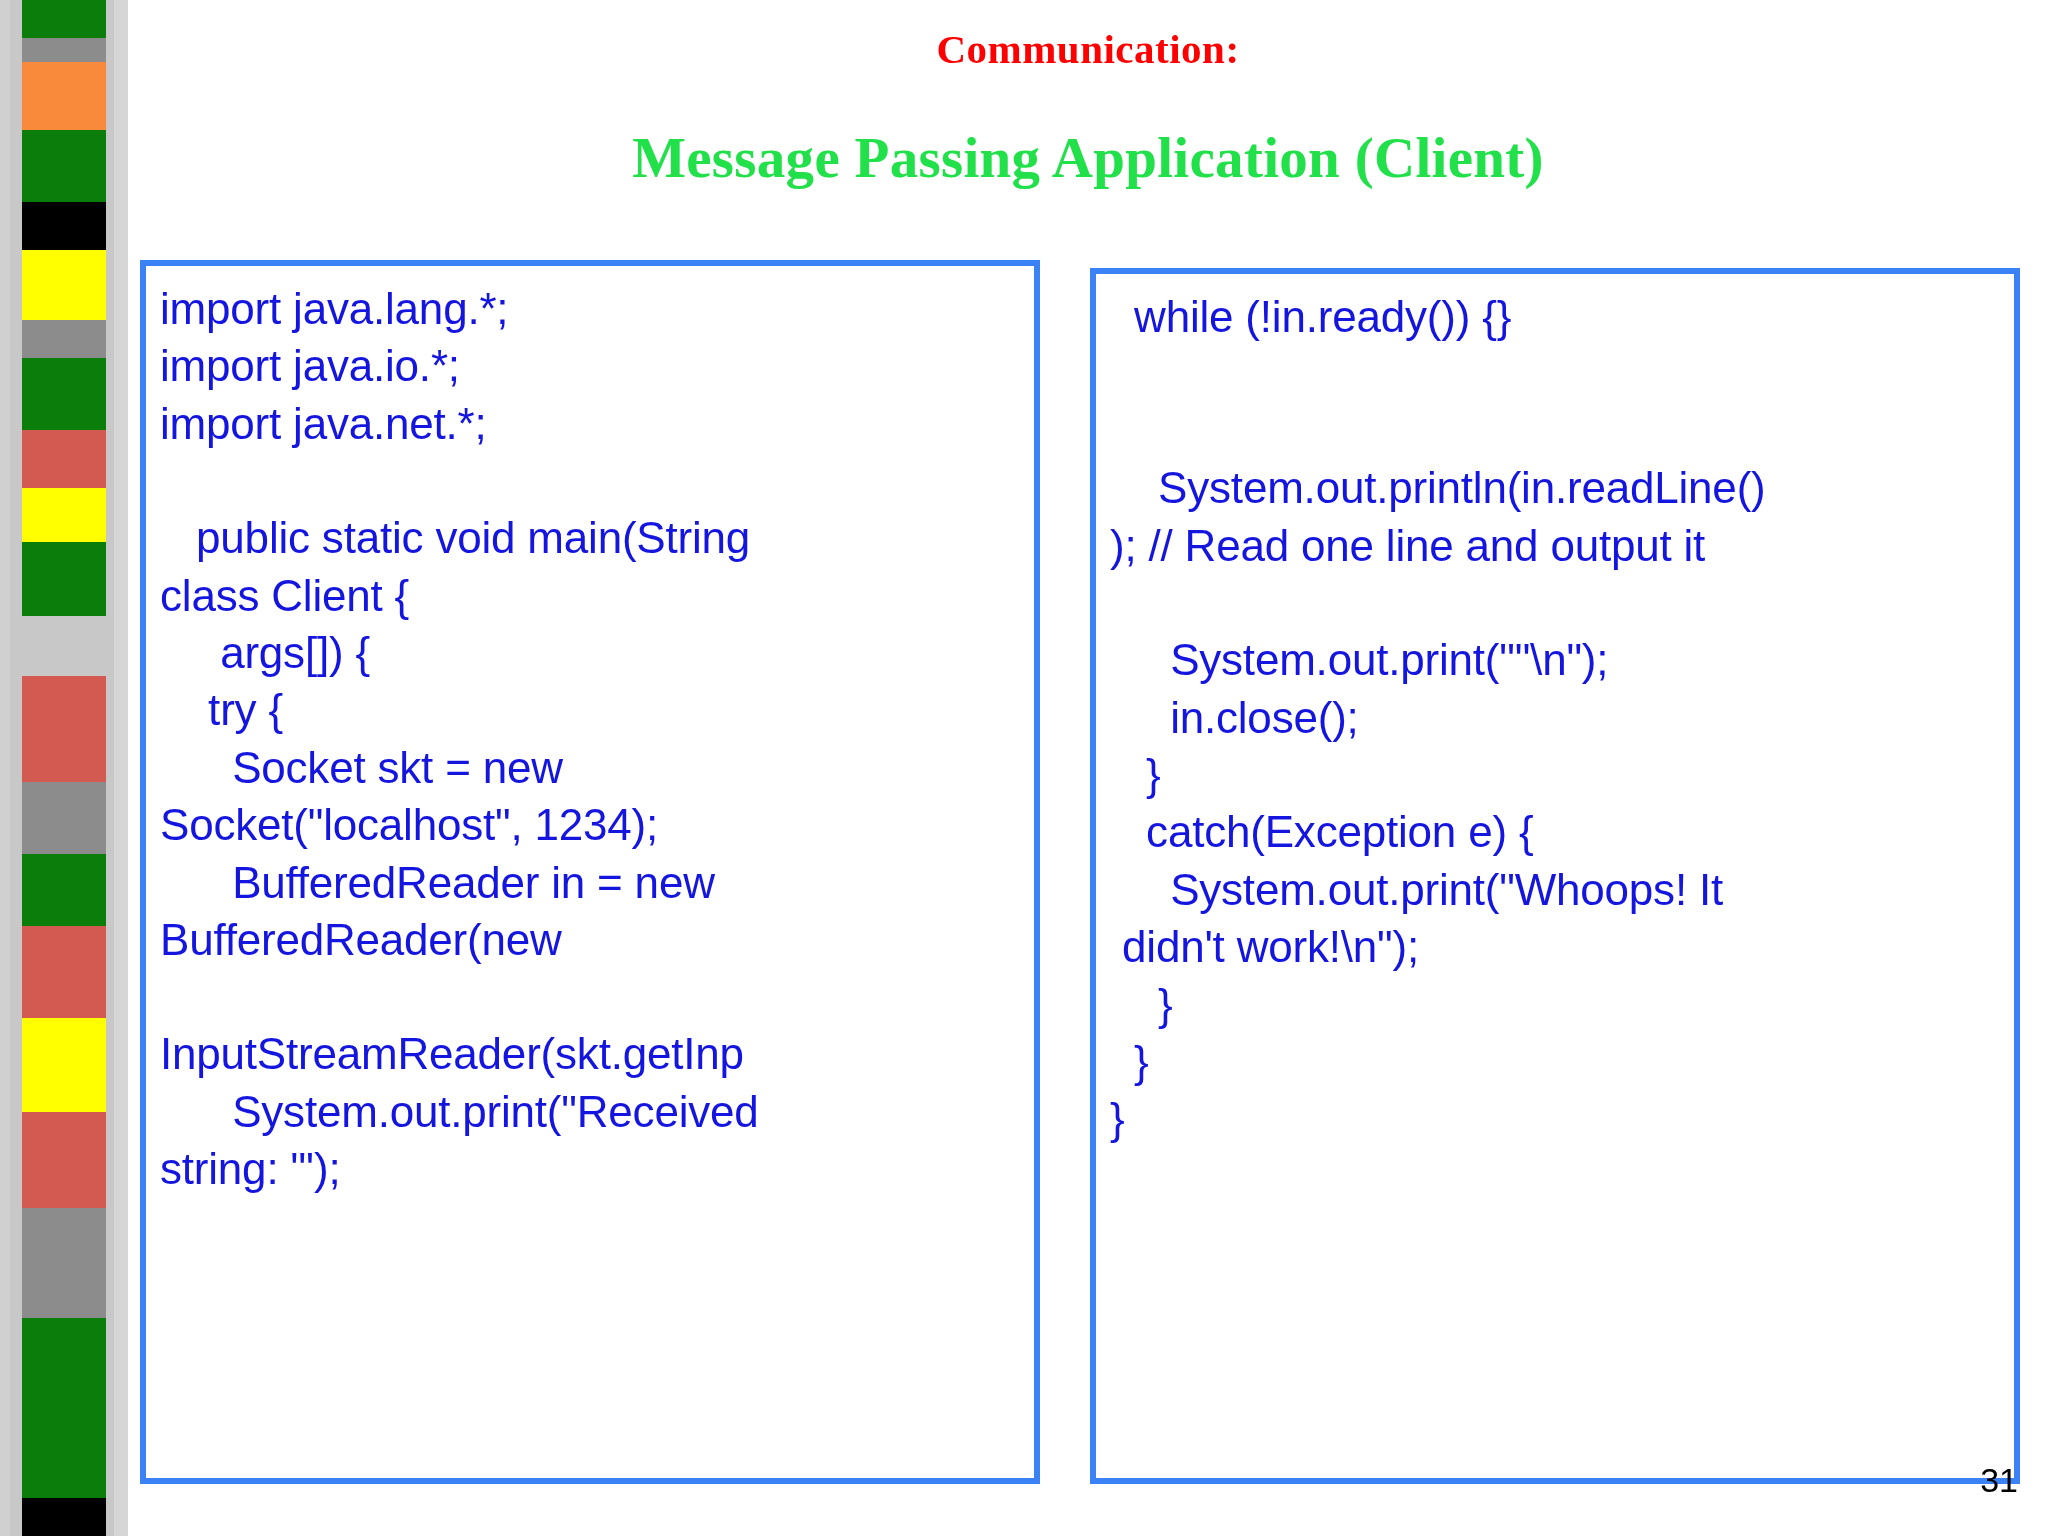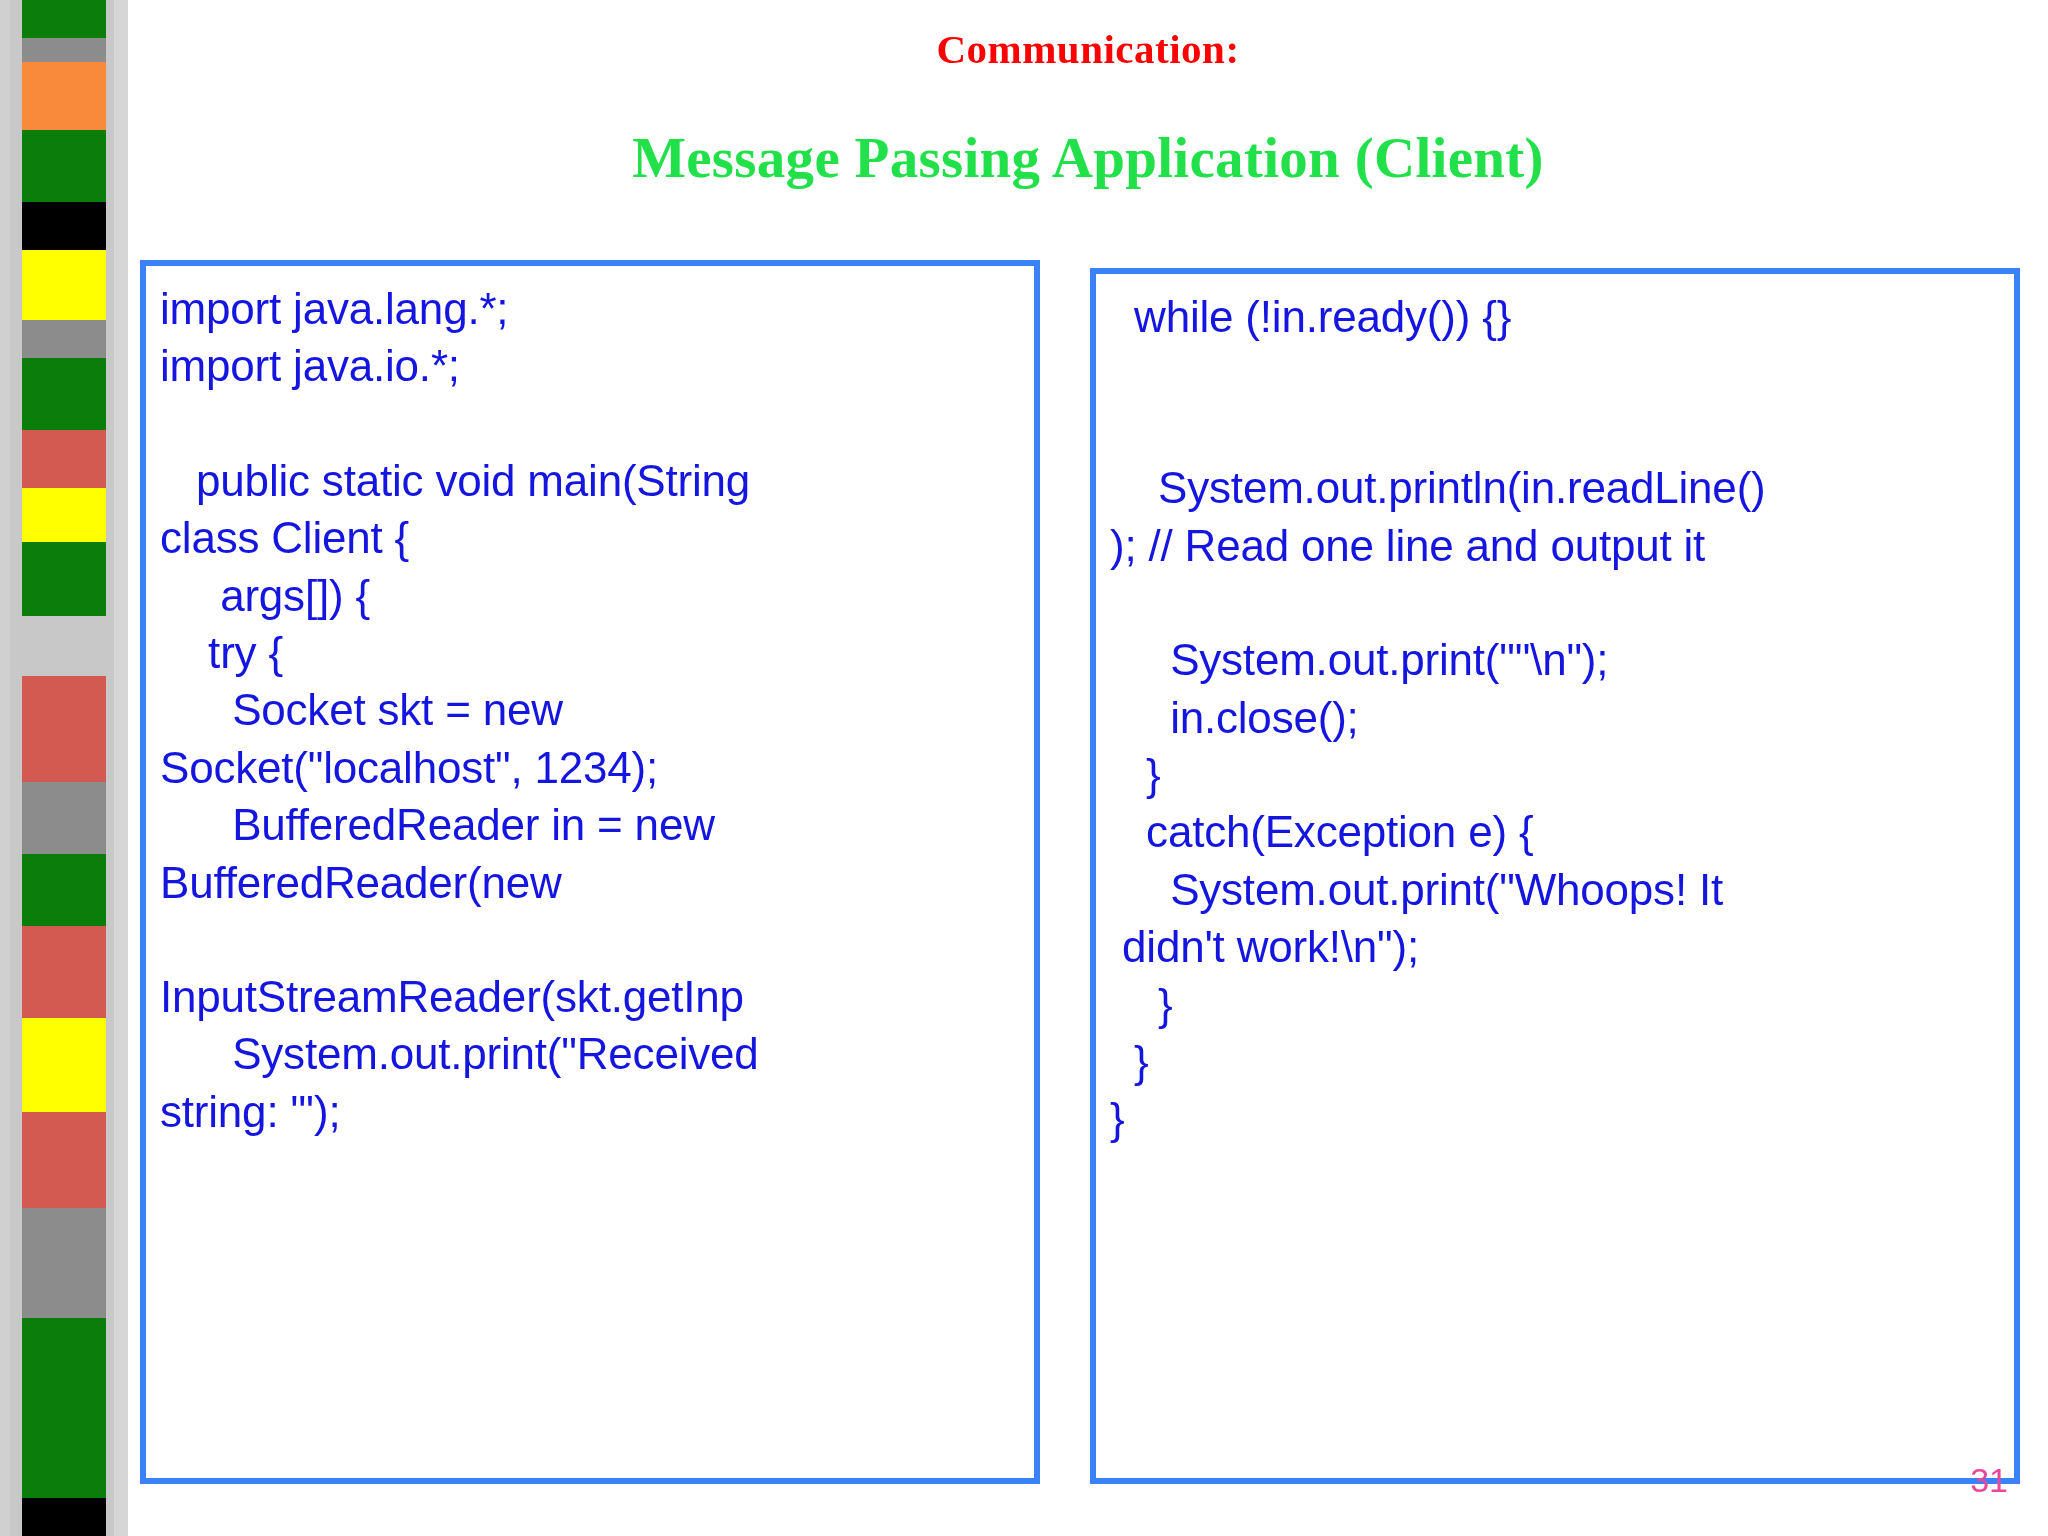--- a/index.html
+++ b/index.html
@@ -114,25 +114,25 @@
     white-space: pre-wrap;
     letter-spacing: -0.2px;
   }
   .code-line.blank {
     height: 57px;
   }
 
   
   #page-number {
     position: absolute;
-    right: 40px;
+    right: 30px;
     bottom: 36px;
     font-family: "Liberation Sans", sans-serif;
     font-size: 34px;
-    color: #ec4899;
+    color: #000000;
   }
 </style>
 </head>
 <body>
 
 <div id="slide">
 
   <div id="left-strip">
     <div id="strip-edge-lo"></div>
     <div id="strip-inner">
@@ -158,20 +158,21 @@
     <div id="strip-edge-hi"></div>
   </div>
 
   <div id="title-main">Communication:</div>
 
   <div id="title-sub">Message Passing Application (Client)</div>
 
   <div id="code-box-left" class="code-box">
       <div class="code-line">import java.lang.*;</div>
       <div class="code-line">import java.io.*;</div>
+      <div class="code-line">import java.net.*;</div>
       <div class="code-line blank">&nbsp;</div>
       <div class="code-line">   public static void main(String</div>
       <div class="code-line">class Client {</div>
       <div class="code-line">     args[]) {</div>
       <div class="code-line">    try {</div>
       <div class="code-line">      Socket skt = new</div>
       <div class="code-line">Socket("localhost", 1234);</div>
       <div class="code-line">      BufferedReader in = new</div>
       <div class="code-line">BufferedReader(new</div>
       <div class="code-line blank">&nbsp;</div>

